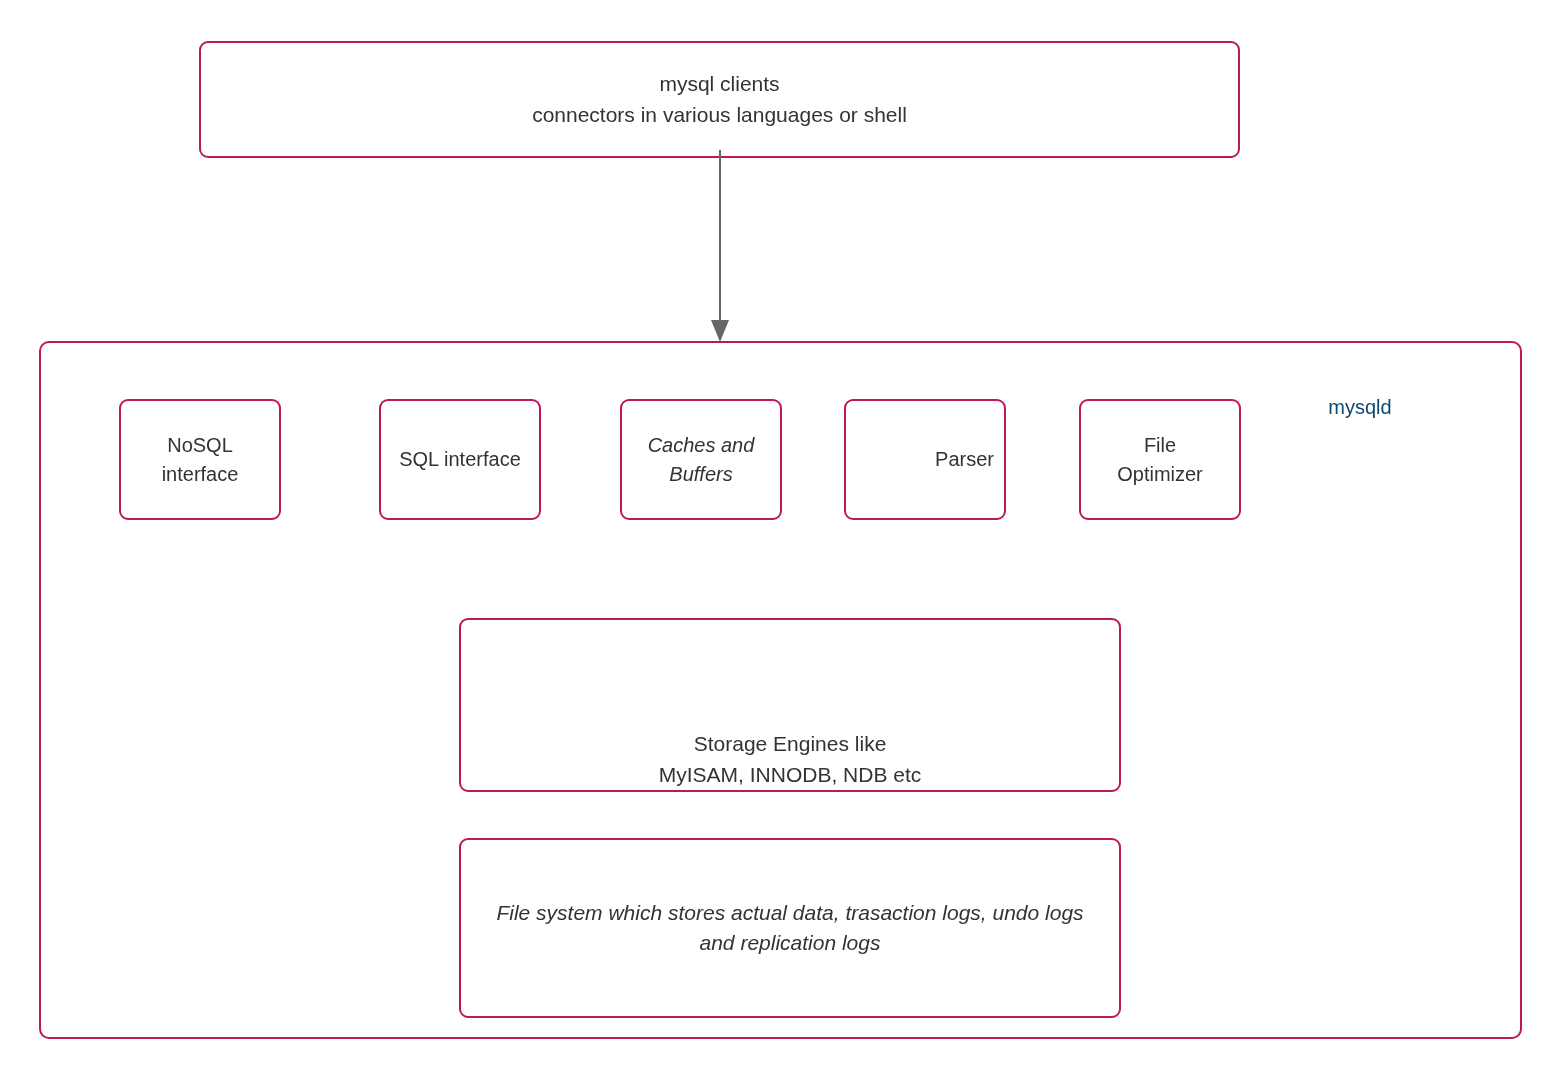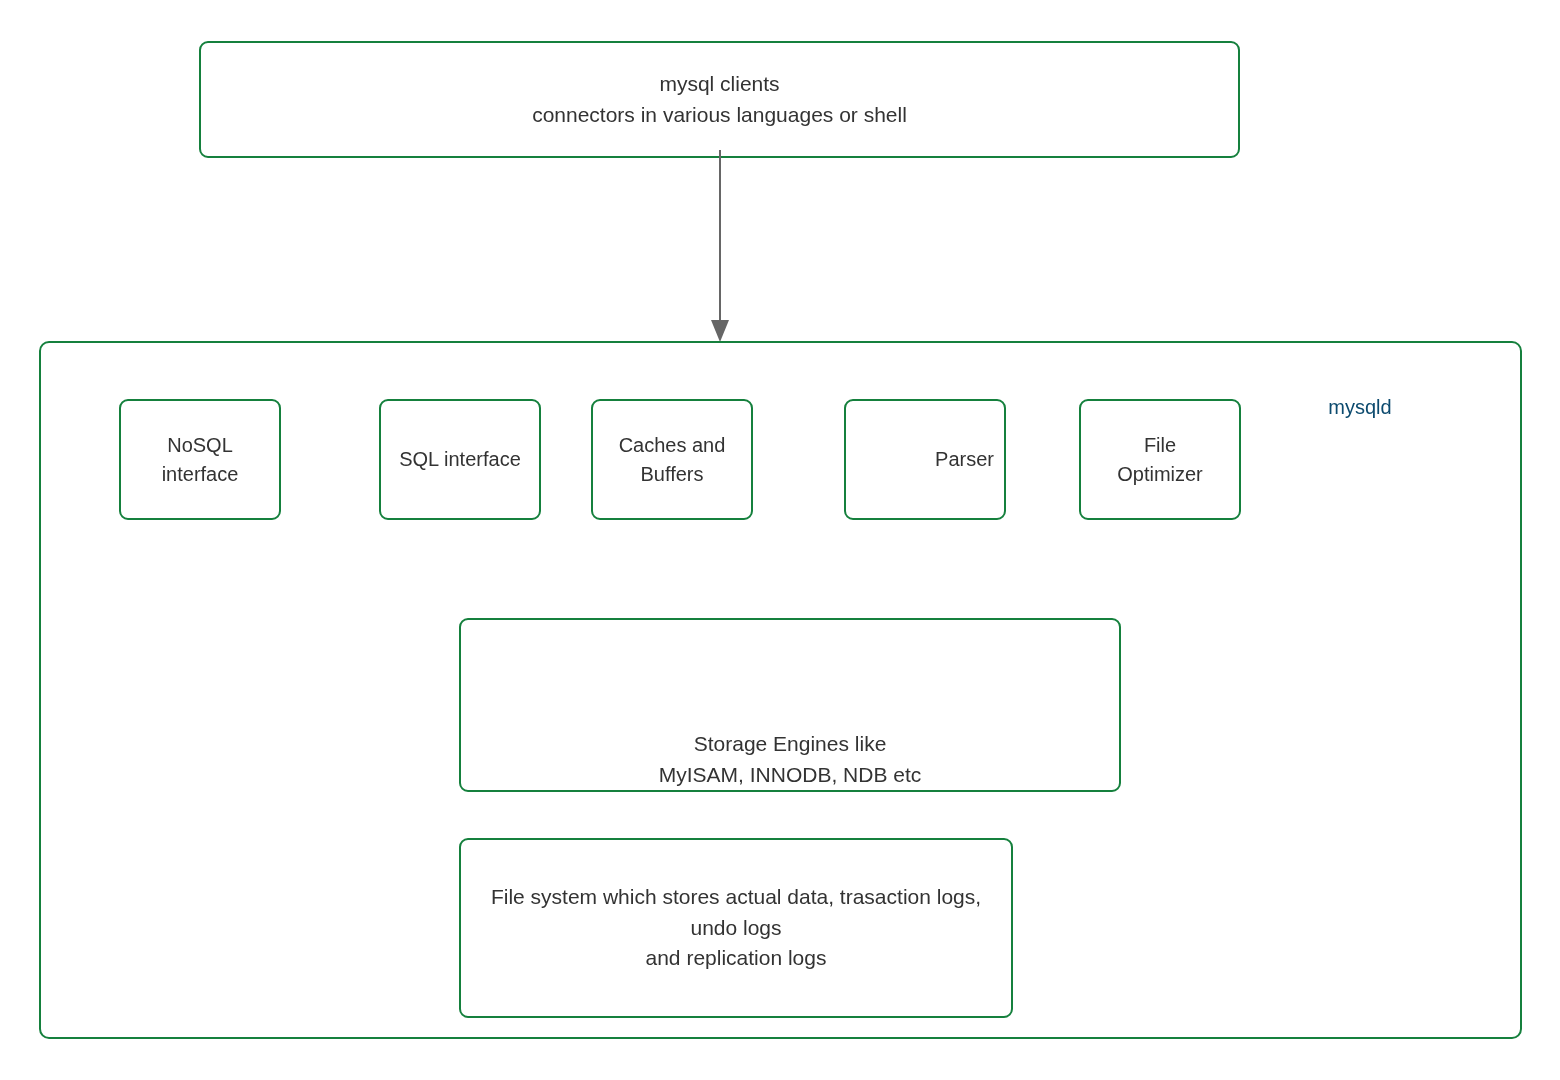--- a/index.html
+++ b/index.html
@@ -20,21 +20,21 @@
     height: 1080px;
     background: #ffffff;
     overflow: hidden;
   }
 
   
   .node {
     position: absolute;
     box-sizing: border-box;
     background: #ffffff;
-    border: 2px solid #15803d;
+    border: 2px solid #be185d;
     border-radius: 9px;
     display: flex;
     align-items: center;
     justify-content: center;
     text-align: center;
   }
   .node .label {
     display: block;
     line-height: 1.45;
     color: #333333;
@@ -62,21 +62,21 @@
 
   .comp-box {
     width: 162px;
     height: 121px;
     top: 399px;
   }
   .comp-box .label { font-size: 20px; }
 
   #box-nosql        { left: 119px; }
   #box-sql          { left: 379px; }
-  #box-caches       { left: 591px; }
+  #box-caches       { left: 620px; font-style: italic; }
   #box-parser       { left: 844px; justify-content: flex-end; }
   #box-optimizer    { left: 1079px; }
 
   #mysqld-label {
     position: absolute;
     left: 1300px;
     top: 396px;
     width: 120px;
     text-align: center;
     font-size: 20px;
@@ -88,22 +88,23 @@
     top: 618px;
     width: 662px;
     height: 174px;
     align-items: flex-end;
   }
   #storage-box .label { font-size: 21px; }
 
   #filesystem-box {
     left: 459px;
     top: 838px;
-    width: 554px;
+    width: 662px;
     height: 180px;
+    font-style: italic;
   }
   #filesystem-box .label { font-size: 21px; }
 
   
   #arrow-clients-to-mysqld {
     position: absolute;
     left: 690px;
     top: 150px;
     width: 60px;
     height: 200px;

